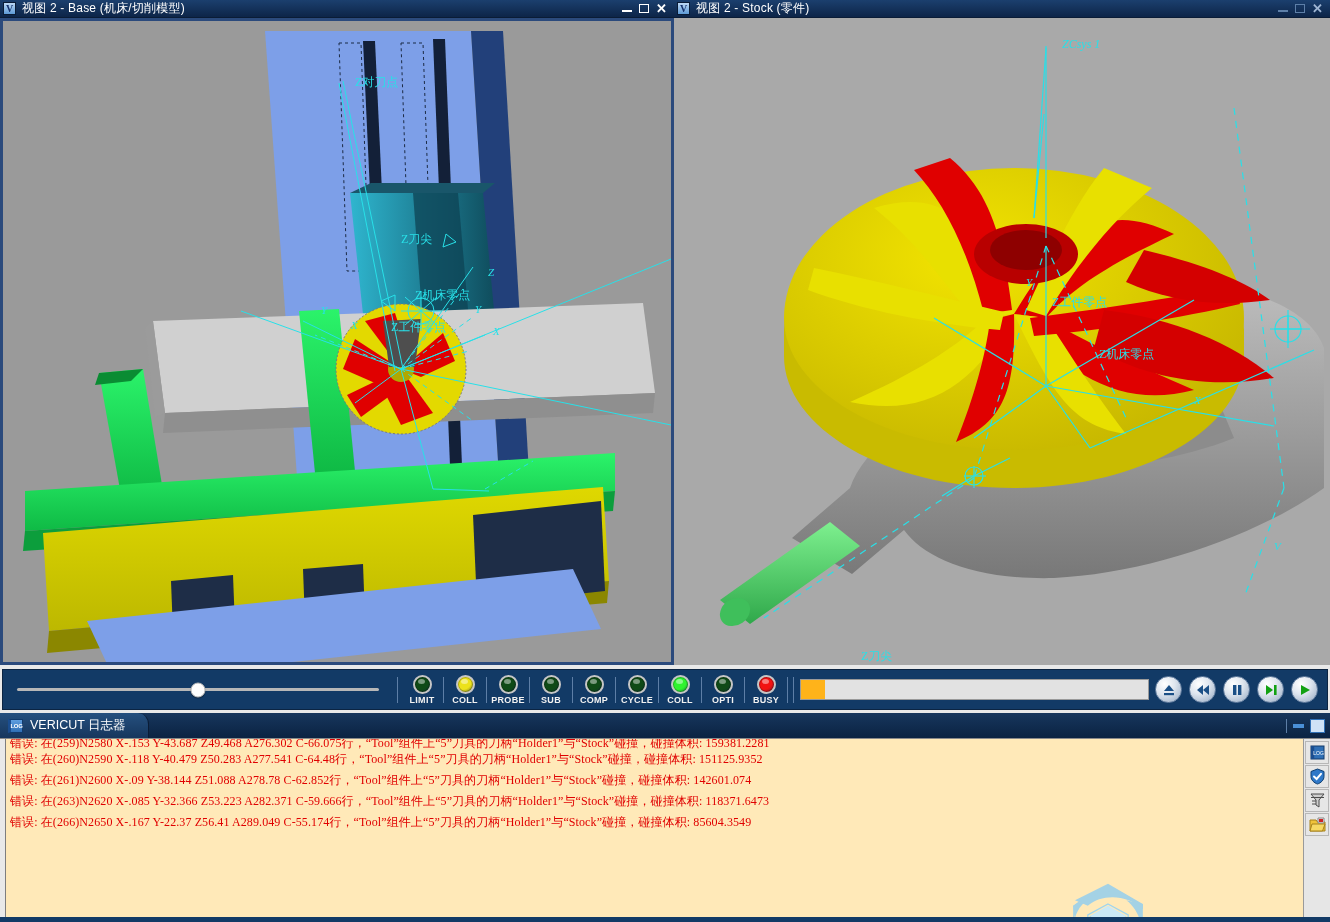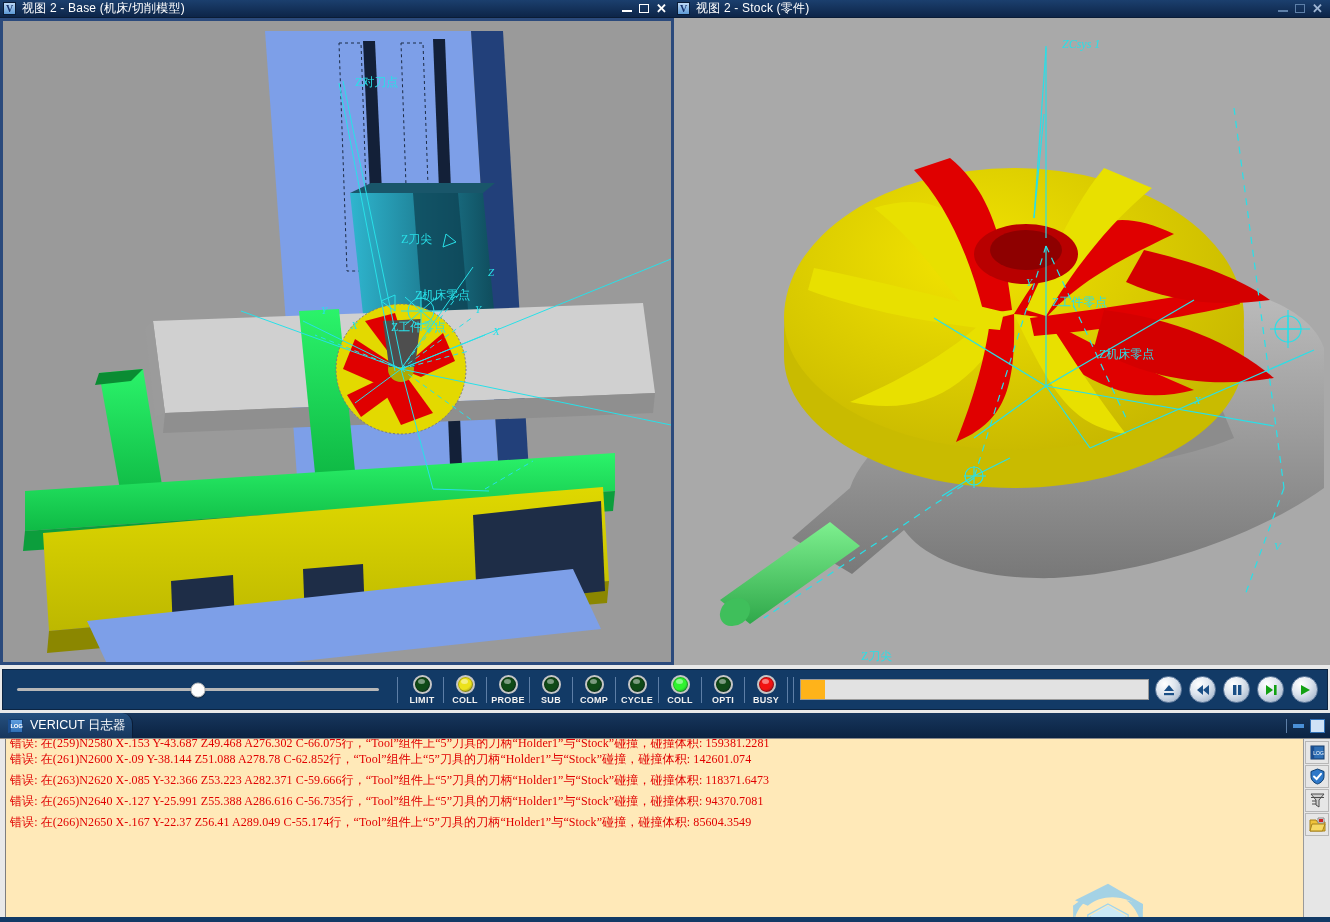--- a/index.html
+++ b/index.html
@@ -107,21 +107,21 @@
 
   
   #logpanel { position: absolute; left: 0; top: 713px; width: 1330px; height: 209px; background: #e9e9e9; }
   .log-tabrow {
     position: relative; height: 25px;
     background: linear-gradient(#16355d, #0c2banchor);
     background: linear-gradient(#17365d, #0b2342);
     display: flex; align-items: center;
   }
   .log-tab {
-    height: 25px; padding: 0 6px 0 8px; display: flex; align-items: center; gap: 7px;
+    height: 25px; padding: 0 22px 0 8px; display: flex; align-items: center; gap: 7px;
     background: linear-gradient(#25507f, #16365d);
     border-top-right-radius: 11px;
     border-right: 1px solid #0a1c36;
   }
   .log-tab-label { color: #fff; font-size: 12.5px; white-space: nowrap; }
   .logbook-icon {
     width: 15px; height: 14px; background: linear-gradient(#5f9fe0, #2f6fb5);
     border: 1px solid #123a6b; border-left: 3px solid #1a4d8f;
     font-size: 6px; color: #fff; font-weight: bold;
     display: flex; align-items: center; justify-content: center;
@@ -506,23 +506,23 @@
         <span style="width:1px;height:14px;background:#5d7ea6;display:inline-block;"></span>
         <span class="mini-dash"></span>
         <span style="width:15px;height:14px;border:1.5px solid #2f6fb5;background:#cfe2f6;display:inline-block;"></span>
       </div>
     </div>
 
     <div class="log-body">
       <div class="log-left-rail"></div>
       <div class="log-scroll" id="log-scroll">
           <div class="log-line clipped">错误: 在(259)N2580 X-.153 Y-43.687 Z49.468 A276.302 C-66.075行，“Tool”组件上“5”刀具的刀柄“Holder1”与“Stock”碰撞，碰撞体积: 159381.2281</div>
+          <div class="log-line">错误: 在(260)N2590 X-.118 Y-40.479 Z50.283 A277.541 C-64.48行，“Tool”组件上“5”刀具的刀柄“Holder1”与“Stock”碰撞，碰撞体积: 151125.9352</div>
           <div class="log-line">错误: 在(261)N2600 X-.09 Y-38.144 Z51.088 A278.78 C-62.852行，“Tool”组件上“5”刀具的刀柄“Holder1”与“Stock”碰撞，碰撞体积: 142601.074</div>
           <div class="log-line">错误: 在(263)N2620 X-.085 Y-32.366 Z53.223 A282.371 C-59.666行，“Tool”组件上“5”刀具的刀柄“Holder1”与“Stock”碰撞，碰撞体积: 118371.6473</div>
-          <div class="log-line">错误: 在(265)N2640 X-.127 Y-25.991 Z55.388 A286.616 C-56.735行，“Tool”组件上“5”刀具的刀柄“Holder1”与“Stock”碰撞，碰撞体积: 94370.7081</div>
           <div class="log-line">错误: 在(266)N2650 X-.167 Y-22.37 Z56.41 A289.049 C-55.174行，“Tool”组件上“5”刀具的刀柄“Holder1”与“Stock”碰撞，碰撞体积: 85604.3549</div>
         </div>
       <div class="log-sidebar">
         <div class="side-btn">
           <svg width="17" height="16" viewBox="0 0 17 16">
             <rect x="2" y="1" width="13" height="13" fill="#2f6fb5" stroke="#123a6b"></rect>
             <rect x="2" y="1" width="3.2" height="13" fill="#1a4d8f"></rect>
             <text x="9.5" y="9.5" font-size="5" fill="#fff" text-anchor="middle" font-family="Liberation Sans, sans-serif">LOG</text>
           </svg>
         </div>

